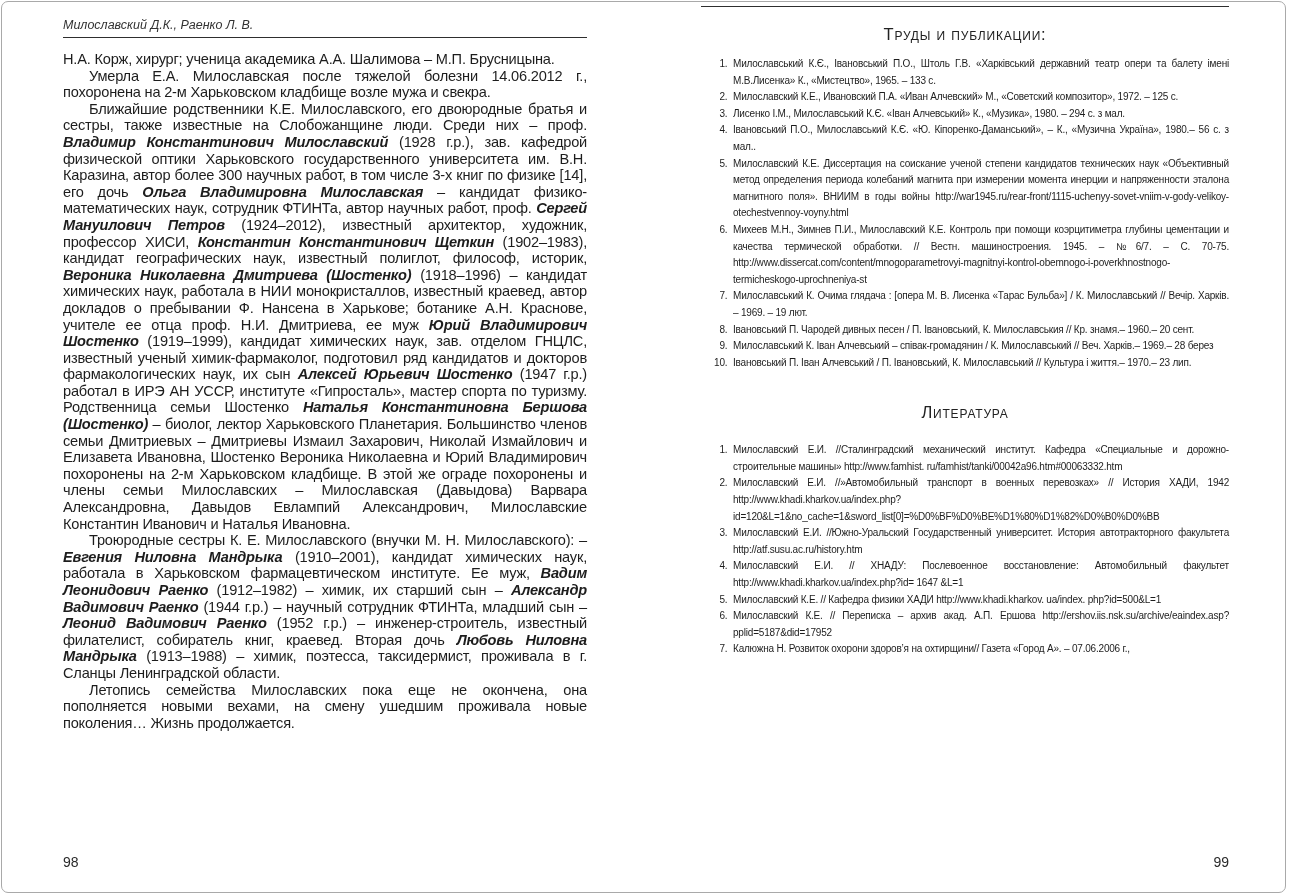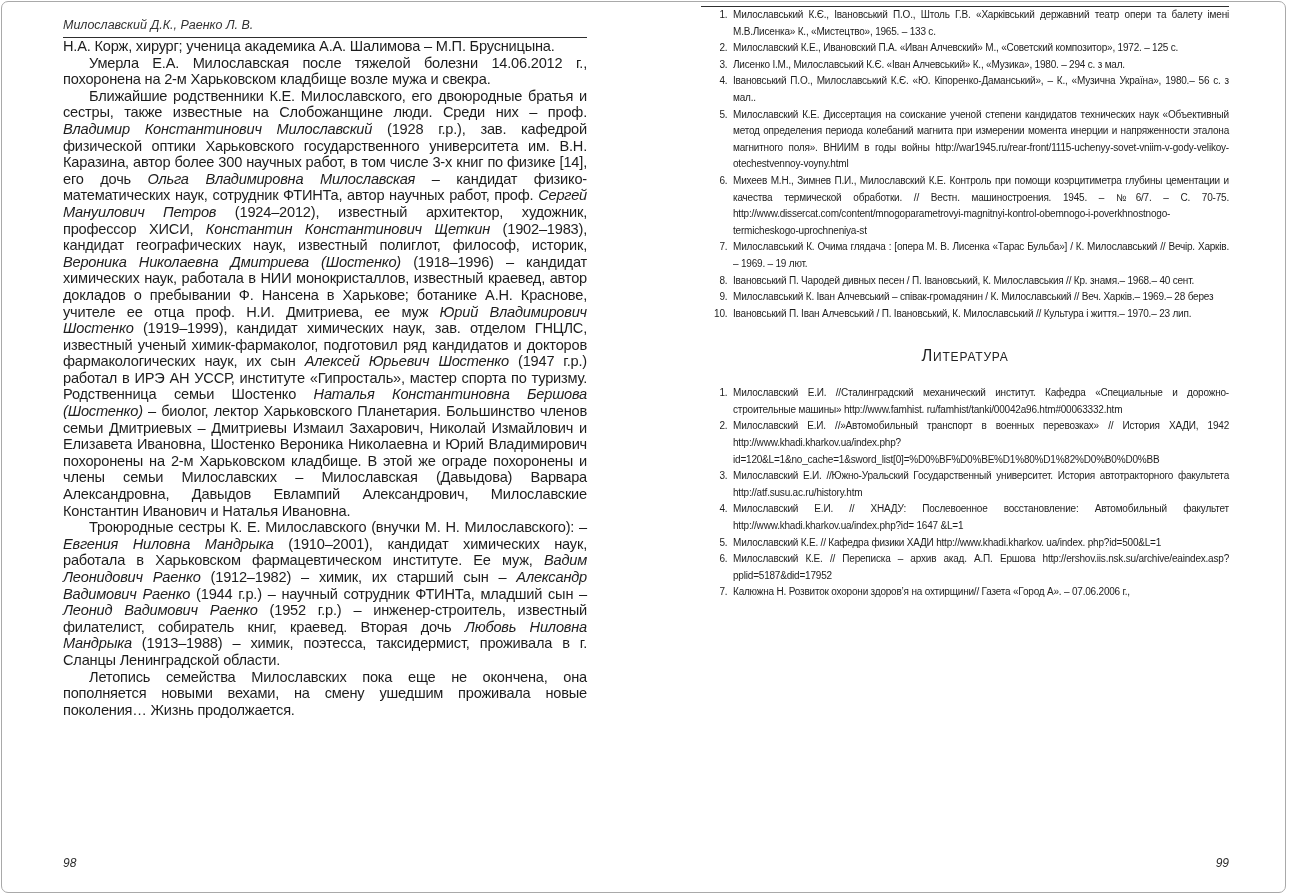--- a/index.html
+++ b/index.html
@@ -39,60 +39,60 @@
   .page-left  .running-header { text-align: left; }
   .page-right .running-header { text-align: right; }
 
   .header-rule {
     border: none;
     border-top: 1.4px solid #2e2e2e;
     margin: 4px 0 0 0;
   }
 
   .body-text {
+    margin-top: 13px;
     font-size: 14.6px;
     line-height: 16.6px;
     letter-spacing: -0.2px;
     text-align: justify;
   }
   .body-text p { margin: 0; }
   .body-text p.indent { text-indent: 26px; }
-  .bi { font-weight: normal; font-style: italic; }
+  .bi { font-weight: bold; font-style: italic; }
 
   .section-heading {
     font-weight: normal;
     font-variant: small-caps;
     letter-spacing: 0.8px;
     text-align: center;
     font-size: 16.5px;
     color: #222;
     margin: 18px 0 12px 0;
   }
-  .section-heading.second { margin-top: 24px; margin-bottom: 20px; }
+  .section-heading.second { margin-top: 32px; margin-bottom: 20px; }
 
   ol.ref-list {
     margin: 0;
     padding-left: 29px;
     font-size: 10px;
     line-height: 16.6px;
     letter-spacing: -0.2px;
     text-align: justify;
   }
   ol.ref-list li {
     margin: 0;
     padding-left: 3px;
     word-break: break-word;
   }
 
   .page-number {
     position: absolute;
     bottom: 22px;
-    font-size: 12px;
+    font-size: 14px;
     color: #2a2a2a;
-    font-style: italic;
   }
   .page-left  .page-number { left: 0; }
   .page-right .page-number { right: 0; }
 </style>
 </head>
 <body>
 
 <div class="spread">
 
   <div class="page page-left">
@@ -104,29 +104,30 @@
         <p class="indent"><span>Ближайшие родственники К.Е. Милославского, его двоюродные братья и сестры, также известные на Слобожанщине люди. Среди них – проф. </span><span class="bi">Владимир Константинович Милославский</span><span> (1928 г.р.), зав. кафедрой физической оптики Харьковского государственного университета им. В.Н. Каразина, автор более 300 научных работ, в том числе 3-х книг по физике [14], его дочь </span><span class="bi">Ольга Владимировна Милославская</span><span> – кандидат физико-математических наук, сотрудник ФТИНТа, автор научных работ, проф. </span><span class="bi">Сергей Мануилович Петров</span><span> (1924–2012), известный архитектор, художник, профессор ХИСИ, </span><span class="bi">Константин Константинович Щеткин</span><span> (1902–1983), кандидат географических наук, известный полиглот, философ, историк, </span><span class="bi">Вероника Николаевна Дмитриева (Шостенко)</span><span> (1918–1996) – кандидат химических наук, работала в НИИ монокристаллов, известный краевед, автор докладов о пребывании Ф. Нансена в Харькове; ботанике А.Н. Краснове, учителе ее отца проф. Н.И. Дмитриева, ее муж </span><span class="bi">Юрий Владимирович Шостенко</span><span> (1919–1999), кандидат химических наук, зав. отделом ГНЦЛС, известный ученый химик-фармаколог, подготовил ряд кандидатов и докторов фармакологических наук, их сын </span><span class="bi">Алексей Юрьевич Шостенко</span><span> (1947 г.р.) работал в ИРЭ АН УССР, институте «Гипросталь», мастер спорта по туризму. Родственница семьи Шостенко </span><span class="bi">Наталья Константиновна Бершова (Шостенко)</span><span> – биолог, лектор Харьковского Планетария. Большинство членов семьи Дмитриевых – Дмитриевы Измаил Захарович, Николай Измайлович и Елизавета Ивановна, Шостенко Вероника Николаевна и Юрий Владимирович похоронены на 2-м Харьковском кладбище. В этой же ограде похоронены и члены семьи Милославских – Милославская (Давыдова) Варвара Александровна, Давыдов Евлампий Александрович, Милославские Константин Иванович и Наталья Ивановна.</span></p>
         <p class="indent"><span>Троюродные сестры К. Е. Милославского (внучки М. Н. Милославского): – </span><span class="bi">Евгения Ниловна Мандрыка</span><span> (1910–2001), кандидат химических наук, работала в Харьковском фармацевтическом институте. Ее муж, </span><span class="bi">Вадим Леонидович Раенко</span><span> (1912–1982) – химик, их старший сын – </span><span class="bi">Александр Вадимович Раенко</span><span> (1944 г.р.) – научный сотрудник ФТИНТа, младший сын – </span><span class="bi">Леонид Вадимович Раенко</span><span> (1952 г.р.) – инженер-строитель, известный филателист, собиратель книг, краевед. Вторая дочь </span><span class="bi">Любовь Ниловна Мандрыка</span><span> (1913–1988) – химик, поэтесса, таксидермист, проживала в г. Сланцы Ленинградской области.</span></p>
         <p class="indent"><span>Летопись семейства Милославских пока еще не окончена, она пополняется новыми вехами, на смену ушедшим проживала новые поколения… Жизнь продолжается.</span></p>
       </div>
     <div class="page-number">98</div>
   </div>
 
   <div class="page page-right">
     <hr class="header-rule">
 
+    <h2 class="section-heading">Труды и публикации:</h2>
     <ol class="ref-list">
         <li>Милославський К.Є., Івановський П.О., Штоль Г.В. «Харківський державний театр опери та балету імені М.В.Лисенка» К., «Мистецтво», 1965. – 133 с.</li>
         <li>Милославский К.Е., Ивановский П.А. «Иван Алчевский» М., «Советский композитор», 1972. – 125 с.</li>
         <li>Лисенко І.М., Милославський К.Є. «Іван Алчевський» К., «Музика», 1980. – 294 с. з мал.</li>
         <li>Івановський П.О., Милославський К.Є. «Ю. Кіпоренко-Даманський», – К., «Музична Україна», 1980.– 56 с. з мал..</li>
         <li>Милославский К.Е. Диссертация на соискание ученой степени кандидатов технических наук «Объективный метод определения периода колебаний магнита при измерении момента инерции и напряженности эталона магнитного поля». ВНИИМ в годы войны http://war1945.ru/rear-front/1115-uchenyy-sovet-vniim-v-gody-velikoy-otechestvennoy-voyny.html</li>
         <li>Михеев М.Н., Зимнев П.И., Милославский К.Е. Контроль при помощи коэрцитиметра глубины цементации и качества термической обработки. // Вестн. машиностроения. 1945. – №6/7. – С. 70-75. http://www.dissercat.com/content/mnogoparametrovyi-magnitnyi-kontrol-obemnogo-i-poverkhnostnogo-termicheskogo-uprochneniya-st</li>
         <li>Милославський К. Очима глядача : [опера М. В. Лисенка «Тарас Бульба»] / К. Милославський // Вечір. Харків. – 1969. – 19 лют.</li>
-        <li>Івановський П. Чародей дивных песен / П. Івановський, К. Милославськия // Кр. знамя.– 1968.– 40 сент.</li>
+        <li>Івановський П. Чародей дивных песен / П. Івановський, К. Милославськия // Кр. знамя.– 1960.– 20 сент.</li>
         <li>Милославський К. Іван Алчевський – співак-громадянин / К. Милославський // Веч. Харків.– 1969.– 28 берез</li>
         <li>Івановський П. Іван Алчевський / П. Івановський, К. Милославський // Культура і життя.– 1970.– 23 лип.</li>
       </ol>
 
     <h2 class="section-heading second">Литература</h2>
     <ol class="ref-list">
         <li>Милославский Е.И. //Сталинградский механический институт. Кафедра «Специальные и дорожно-строительные машины» http://www.famhist. ru/famhist/tanki/00042a96.htm#00063332.htm</li>
         <li>Милославский Е.И. //»Автомобильный транспорт в военных перевозках» // История ХАДИ, 1942 http://www.khadi.kharkov.ua/index.php?id=120&amp;L=1&amp;no_cache=1&amp;sword_list[0]=%D0%BF%D0%BE%D1%80%D1%82%D0%B0%D0%BB</li>
         <li>Милославский Е.И. //Южно-Уральский Государственный университет. История автотракторного факультета http://atf.susu.ac.ru/history.htm</li>
         <li>Милославский Е.И. // ХНАДУ: Послевоенное восстановление: Автомобильный факультет http://www.khadi.kharkov.ua/index.php?id= 1647 &amp;L=1</li>

